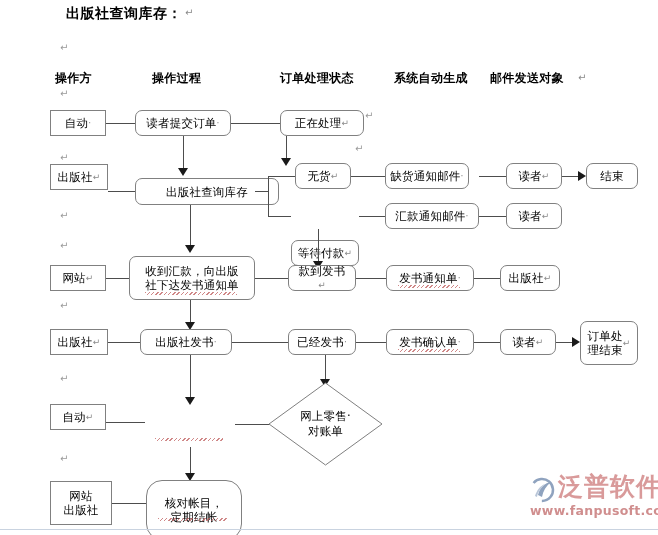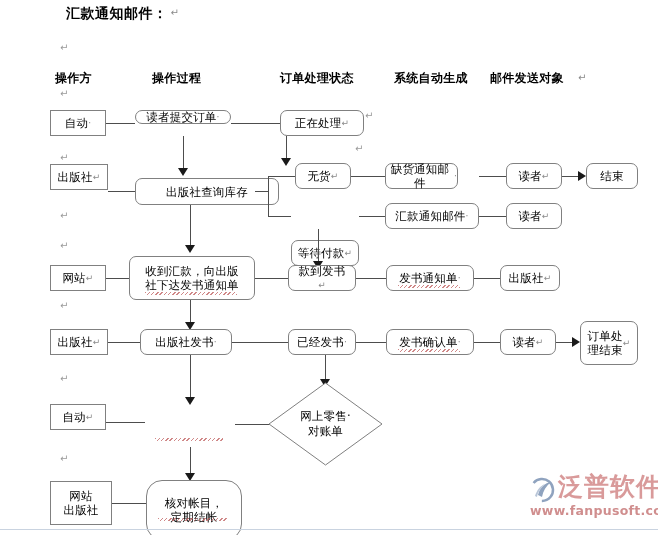--- a/index.html
+++ b/index.html
@@ -170,40 +170,40 @@
         #c06060 0px, #c06060 1px, transparent 1px, transparent 3px);
     opacity: .75;
   }
 </style>
 </head>
 <body>
 
 <div id="page">
 
   <div class="title">
-    <span>汇款通知邮件：</span><span class="pilcrow">↵</span>
+    <span>出版社查询库存：</span><span class="pilcrow">↵</span>
   </div>
   <div class="edit-mark" style="left:60px; top:42px;">↵</div>
 
   <div class="col-head" style="left:55px;">操作方</div>
   <div class="col-head" style="left:152px;">操作过程</div>
   <div class="col-head" style="left:280px;">订单处理状态</div>
   <div class="col-head" style="left:394px;">系统自动生成</div>
   <div class="col-head" style="left:490px;">邮件发送对象</div>
   <div class="col-head" style="left:578px; font-weight:normal; color:#8a8a8a; font-size:10px; top:72px;">↵</div>
 
   <div class="edit-mark" style="left:60px; top:88px;">↵</div>
 
   <div class="node sharp" style="left:50px; top:110px; width:56px; height:26px;">
     <span>自动</span><span class="mark">·</span>
   </div>
 
   <div class="line-h" style="left:106px; top:123px; width:29px;"></div>
 
-  <div class="node rounded" style="left:135px; top:110px; width:96px; height:14px;">
+  <div class="node rounded" style="left:135px; top:110px; width:96px; height:26px;">
     <span>读者提交订单</span><span class="mark">·</span>
   </div>
 
   <div class="line-h" style="left:231px; top:123px; width:49px;"></div>
 
   <div class="node rounded" style="left:280px; top:110px; width:84px; height:26px;">
     <span>正在处理</span><span class="mark">↵</span>
   </div>
 
   <div class="line-v" style="left:183px; top:136px; height:34px;"></div>
@@ -219,21 +219,21 @@
   <div class="node sharp" style="left:50px; top:164px; width:58px; height:26px;">
     <span>出版社</span><span class="mark">↵</span>
   </div>
 
   <div class="node rounded" style="left:295px; top:163px; width:56px; height:26px;">
     <span>无货</span><span class="mark">↵</span>
   </div>
 
   <div class="line-h" style="left:351px; top:176px; width:34px;"></div>
 
-  <div class="node rounded" style="left:385px; top:163px; width:73px; height:26px;">
+  <div class="node rounded" style="left:385px; top:163px; width:84px; height:26px;">
     <span>缺货通知邮件</span><span class="mark">·</span>
   </div>
 
   <div class="line-h" style="left:479px; top:176px; width:27px;"></div>
 
   <div class="node rounded" style="left:506px; top:163px; width:56px; height:26px;">
     <span>读者</span><span class="mark">↵</span>
   </div>
 
   <div class="line-h" style="left:562px; top:176px; width:18px;"></div>

